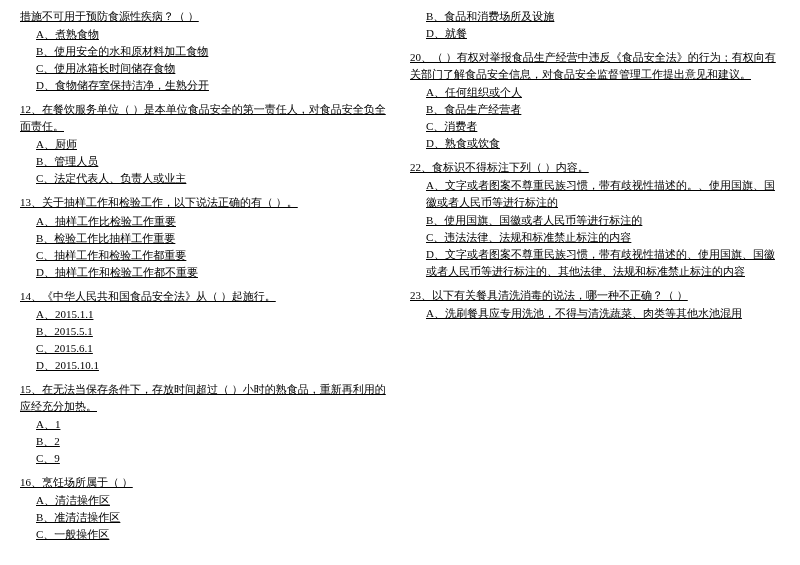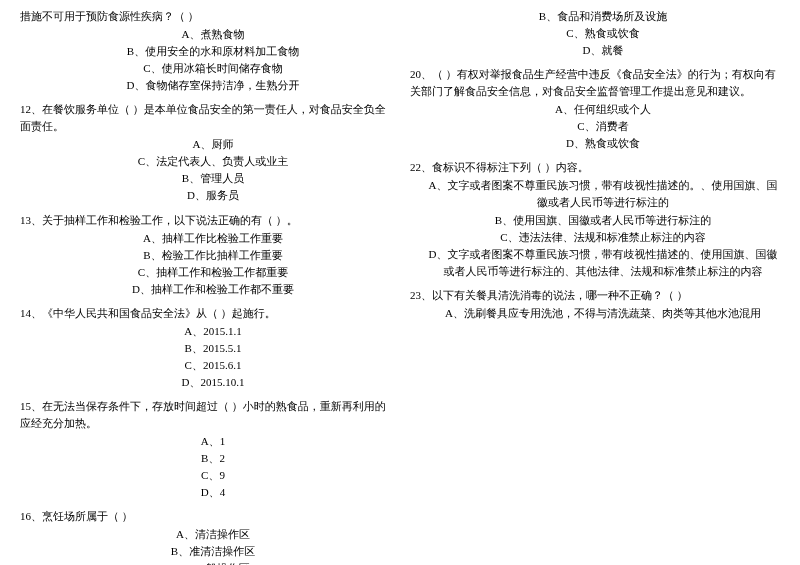--- a/index.html
+++ b/index.html
@@ -22,51 +22,50 @@
     }
     .column {
       flex: 1;
       display: flex;
       flex-direction: column;
       gap: 3px;
     }
     .question-block {
       margin-bottom: 4px;
       line-height: 1.55;
+      text-decoration: underline;
     }
     .question-text {
       text-indent: 0;
       margin-bottom: 1px;
     }
     .option {
       margin-left: 16px;
-      text-align: center;
     }
   </style>
 </head>
 <body>
 
 <div class="page-content">
 
   <div class="column">
 
     <div class="question-block">
       <div class="question-text">措施不可用于预防食源性疾病？（    ）</div>
       <div class="option">A、煮熟食物</div>
       <div class="option">B、使用安全的水和原材料加工食物</div>
       <div class="option">C、使用冰箱长时间储存食物</div>
       <div class="option">D、食物储存室保持洁净，生熟分开</div>
     </div>
 
     <div class="question-block">
       <div class="question-text">12、在餐饮服务单位（    ）是本单位食品安全的第一责任人，对食品安全负全面责任。</div>
       <div class="option">A、厨师</div>
+      <div class="option">B、管理人员</div>
       <div class="option">C、法定代表人、负责人或业主</div>
-      <div class="option">B、管理人员</div>
-      <div class="option">D、服务员</div>
     </div>
 
     <div class="question-block">
       <div class="question-text">13、关于抽样工作和检验工作，以下说法正确的有（    ）。</div>
       <div class="option">A、抽样工作比检验工作重要</div>
       <div class="option">B、检验工作比抽样工作重要</div>
       <div class="option">C、抽样工作和检验工作都重要</div>
       <div class="option">D、抽样工作和检验工作都不重要</div>
     </div>
 
@@ -76,44 +75,43 @@
       <div class="option">B、2015.5.1</div>
       <div class="option">C、2015.6.1</div>
       <div class="option">D、2015.10.1</div>
     </div>
 
     <div class="question-block">
       <div class="question-text">15、在无法当保存条件下，存放时间超过（    ）小时的熟食品，重新再利用的应经充分加热。</div>
       <div class="option">A、1</div>
       <div class="option">B、2</div>
       <div class="option">C、9</div>
-      <div class="option">D、4</div>
     </div>
 
     <div class="question-block">
       <div class="question-text">16、烹饪场所属于（    ）</div>
       <div class="option">A、清洁操作区</div>
       <div class="option">B、准清洁操作区</div>
       <div class="option">C、一般操作区</div>
 
     </div>
 
   </div>
 
   <div class="column">
 
     <div class="question-block">
       <div class="option">B、食品和消费场所及设施</div>
-      <div class="option">C、熟食或饮食</div>
       <div class="option">D、就餐</div>
     </div>
 
     <div class="question-block">
       <div class="question-text">20、（    ）有权对举报食品生产经营中违反《食品安全法》的行为；有权向有关部门了解食品安全信息，对食品安全监督管理工作提出意见和建议。</div>
       <div class="option">A、任何组织或个人</div>
+      <div class="option">B、食品生产经营者</div>
       <div class="option">C、消费者</div>
       <div class="option">D、熟食或饮食</div>
     </div>
 
 
 
     <div class="question-block">
       <div class="question-text">22、食标识不得标注下列（    ）内容。</div>
       <div class="option">A、文字或者图案不尊重民族习惯，带有歧视性描述的。、使用国旗、国徽或者人民币等进行标注的</div>
       <div class="option">B、使用国旗、国徽或者人民币等进行标注的</div>

